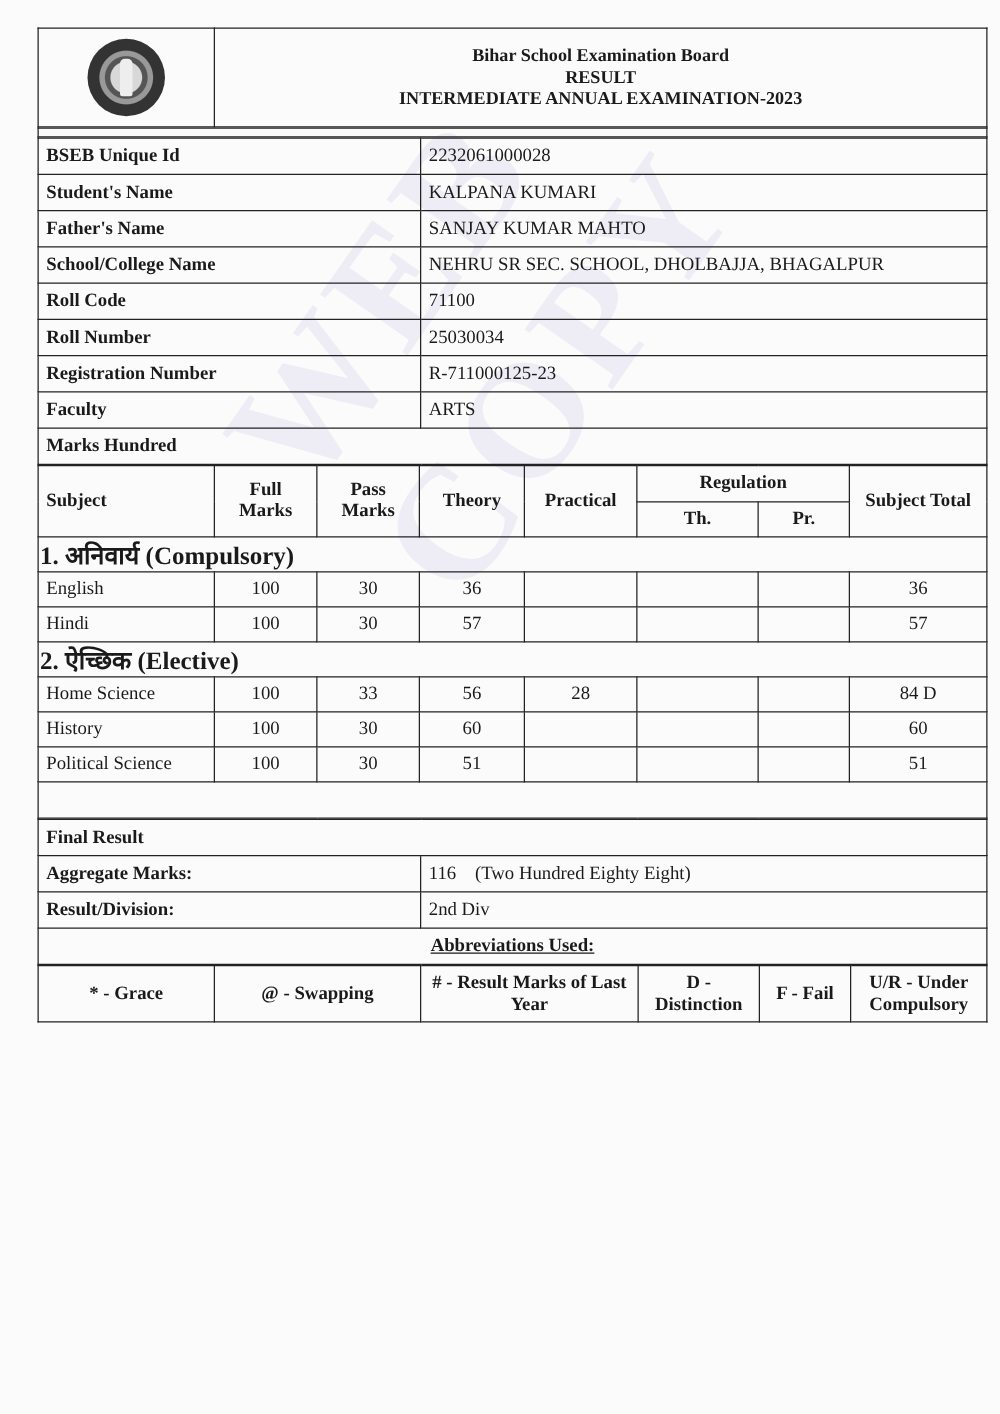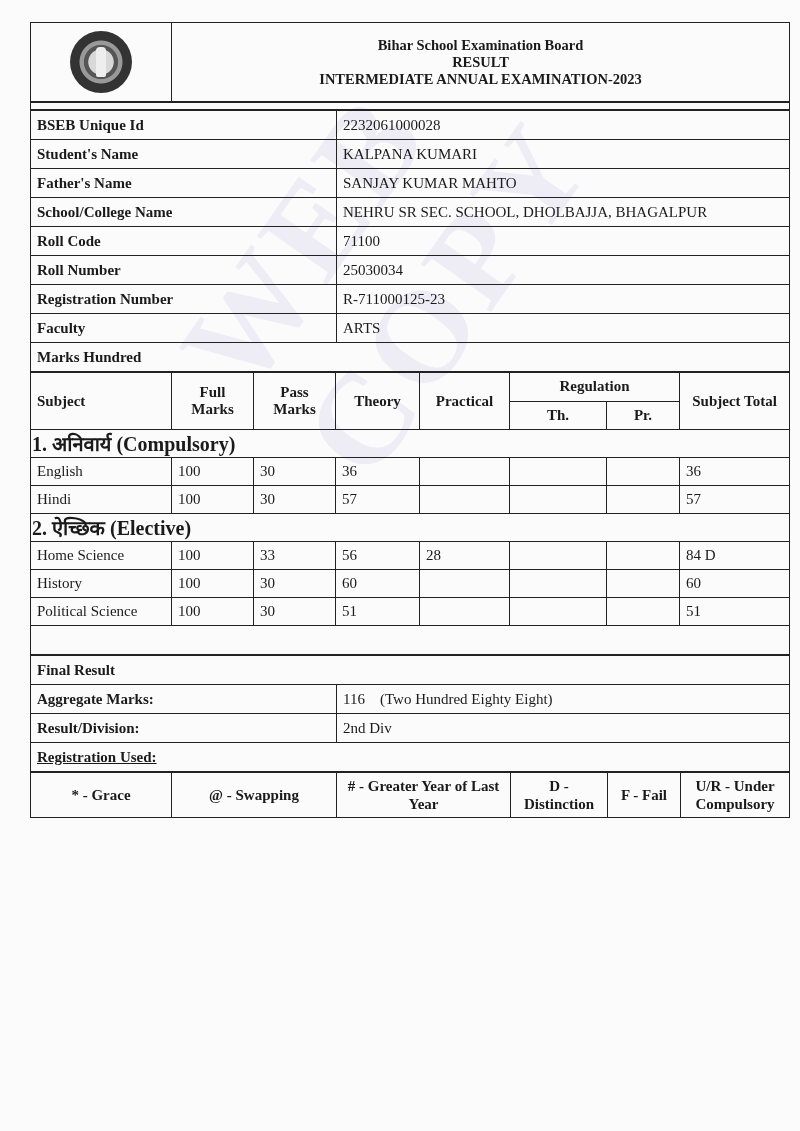--- a/index.html
+++ b/index.html
@@ -24,21 +24,21 @@
     position:relative;
   }
   .logo .fig { position:absolute; left:26px; top:16px; width:10px; height:30px; background:#eee; border-radius:4px 4px 2px 2px; }
   .title-cell { text-align:center; font-weight:bold; font-size:14.5px; line-height:17px; }
   .gap td { height:6px; padding:0; }
   .info td { height:28px; }
   .lbl { font-weight:bold; width:295px; }
   .sec td { height:28px; font-weight:bold; }
   .marks th { font-weight:bold; text-align:center; line-height:17px; }
   .marks td { height:27px; }
-  .c { }
+  .c { text-align:center; }
   .grp td { height:20px; font-weight:bold; padding-left:1px; font-size:20px; }
   .blank td { height:28px; }
   .abbr td { text-align:center; font-weight:bold; line-height:18px; height:44px; }
   .u { text-decoration:underline; }
 </style>
 </head>
 <body>
 
 <div class="watermark">WEB COPY</div>
 
@@ -209,38 +209,38 @@
         </tr>
     <tr class="info">
           <td class="lbl">Aggregate Marks:</td>
           <td style="white-space:pre">116    (Two Hundred Eighty Eight)</td>
         </tr>
     <tr class="info">
           <td class="lbl">Result/Division:</td>
           <td>2nd Div</td>
         </tr>
     <tr class="sec">
-          <td colspan="2" class="c"><span class="u">Registration Used:</span></td>
+          <td colspan="2" class="c"><span class="u">Abbreviations Used:</span></td>
         </tr>
   </tbody>
     </table>
 
   <table class="abbr-t">
     <colgroup>
       <col style="width:141px">
         <col style="width:165px">
         <col style="width:174px">
       <col style="width:97px">
         <col style="width:73px">
         <col>
     </colgroup>
     <tbody>
         <tr class="abbr">
       <td>* - Grace</td>
       <td>@ - Swapping</td>
-      <td># - Greater Year of Last Year</td>
+      <td># - Result Marks of Last Year</td>
       <td>D - Distinction</td>
       <td>F - Fail</td>
       <td>U/R - Under Compulsory</td>
     </tr>
   </tbody>
     </table>
 </div>
 
 </body></html>

